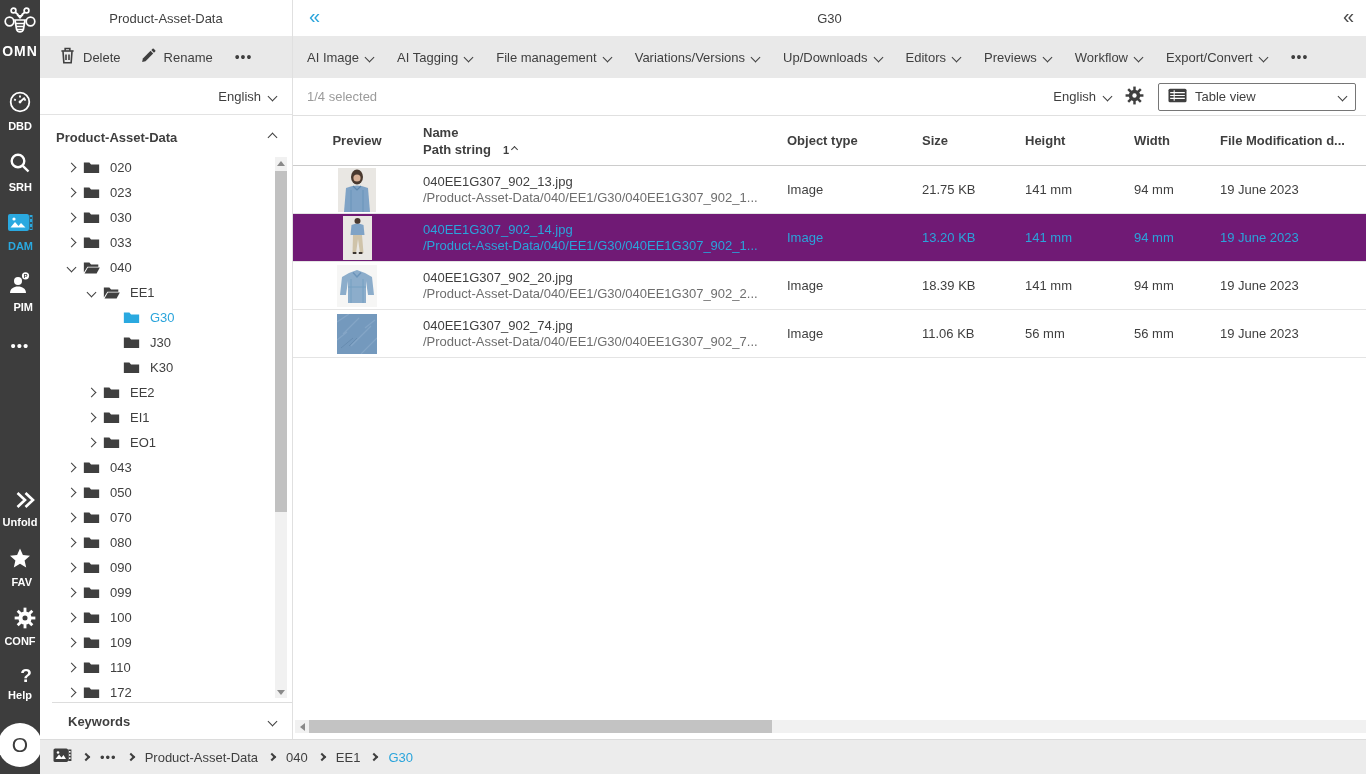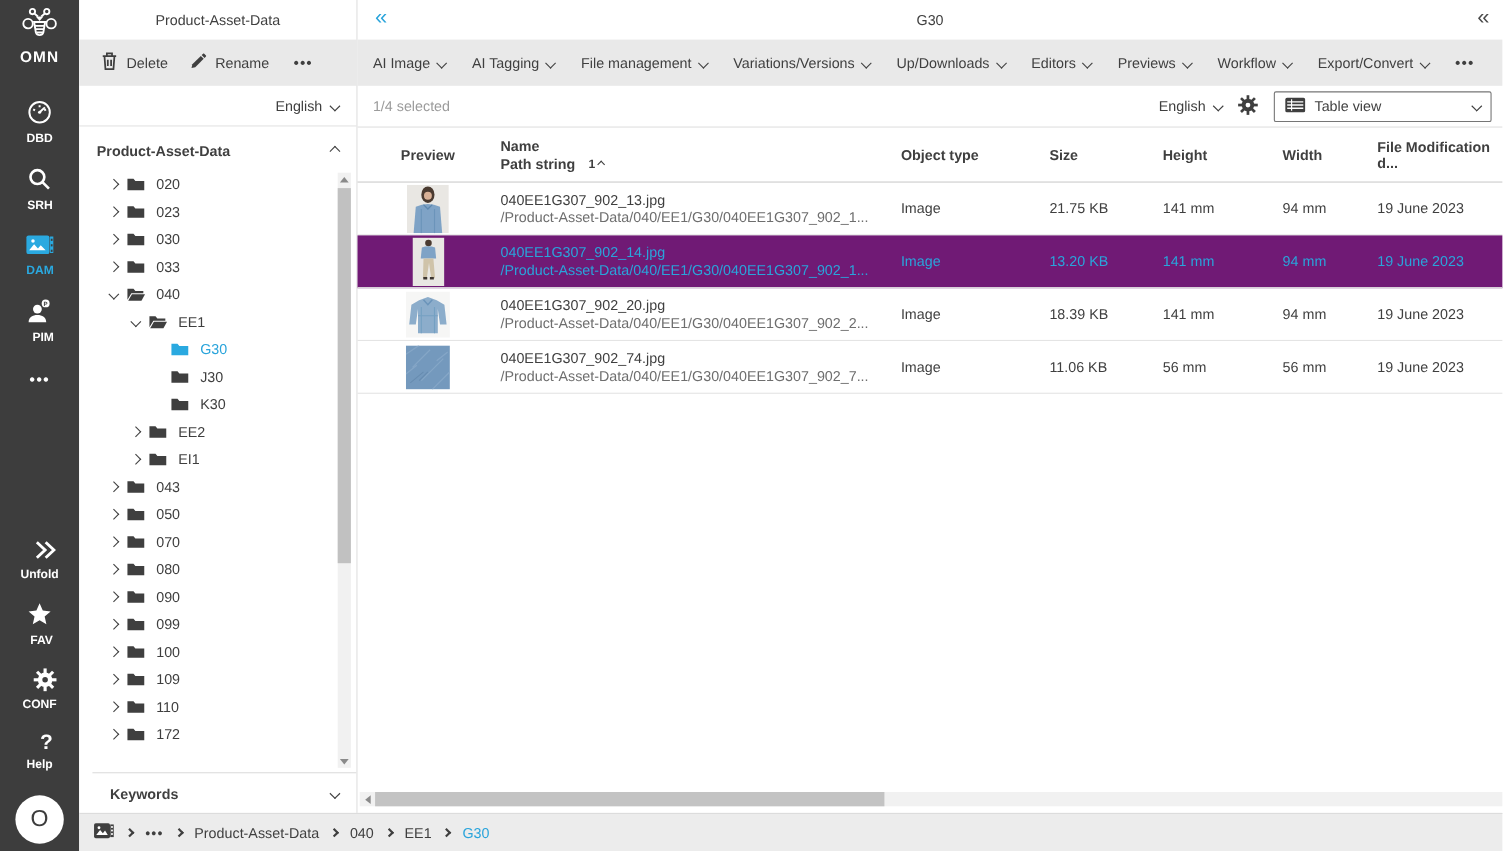--- a/index.html
+++ b/index.html
@@ -1,21 +1,21 @@
 <!DOCTYPE html>
 <html><head>
 <meta charset="utf-8">
 <style>
   * { margin:0; padding:0; box-sizing:border-box; }
   html,body { width:1366px; height:774px; overflow:hidden; background:#fff;
               font-family:"Liberation Sans", sans-serif; font-size:13px; color:#3f3f3f; }
   .app { display:flex; width:1366px; height:774px; }
 
   
-  .rail { width:72px; background:#3d3d3d; color:#fff; display:flex; flex-direction:column;
+  .rail { width:40px; background:#3d3d3d; color:#fff; display:flex; flex-direction:column;
           align-items:center; flex-shrink:0; }
   .rail-logo { margin-top:6px; display:flex; flex-direction:column; align-items:center; cursor:pointer; }
   .rail-logo .logo-txt { font-weight:bold; font-size:14px; letter-spacing:1px; margin-top:2px; }
   .rail-item { display:flex; flex-direction:column; align-items:flex-end; margin-top:19px; cursor:pointer; }
   .rail-item .lbl { font-size:11px; font-weight:bold; margin-top:3px; }
   .rail-item.first { margin-top:31px; }
   .rail-item.active .lbl { color:#2aa9e0; }
   .rail-dots { margin-top:24px; font-size:15px; letter-spacing:1px; cursor:pointer; }
   .rail-spacer { flex:1; }
   .rail-avatar { width:44px; height:44px; border-radius:50%; background:#fff; color:#3d3d3d;
@@ -351,20 +351,29 @@
               </div>
             <div class="ti l2">
                 <span class="tw">
                   <i class="cv r"></i>
                 </span>
                 <svg class="fi" viewBox="0 0 20 15" fill="currentColor">
                   <path d="M1 1.5 h6.5 l2 2.5 h9.5 v10 H1z"></path>
                 </svg>
                 <span>EI1</span>
               </div>
+            <div class="ti l2">
+                <span class="tw">
+                  <i class="cv r"></i>
+                </span>
+                <svg class="fi" viewBox="0 0 20 15" fill="currentColor">
+                  <path d="M1 1.5 h6.5 l2 2.5 h9.5 v10 H1z"></path>
+                </svg>
+                <span>EO1</span>
+              </div>
             <div class="ti l1">
                 <span class="tw">
                   <i class="cv r"></i>
                 </span>
                 <svg class="fi" viewBox="0 0 20 15" fill="currentColor">
                   <path d="M1 1.5 h6.5 l2 2.5 h9.5 v10 H1z"></path>
                 </svg>
                 <span>043</span>
               </div>
             <div class="ti l1">

